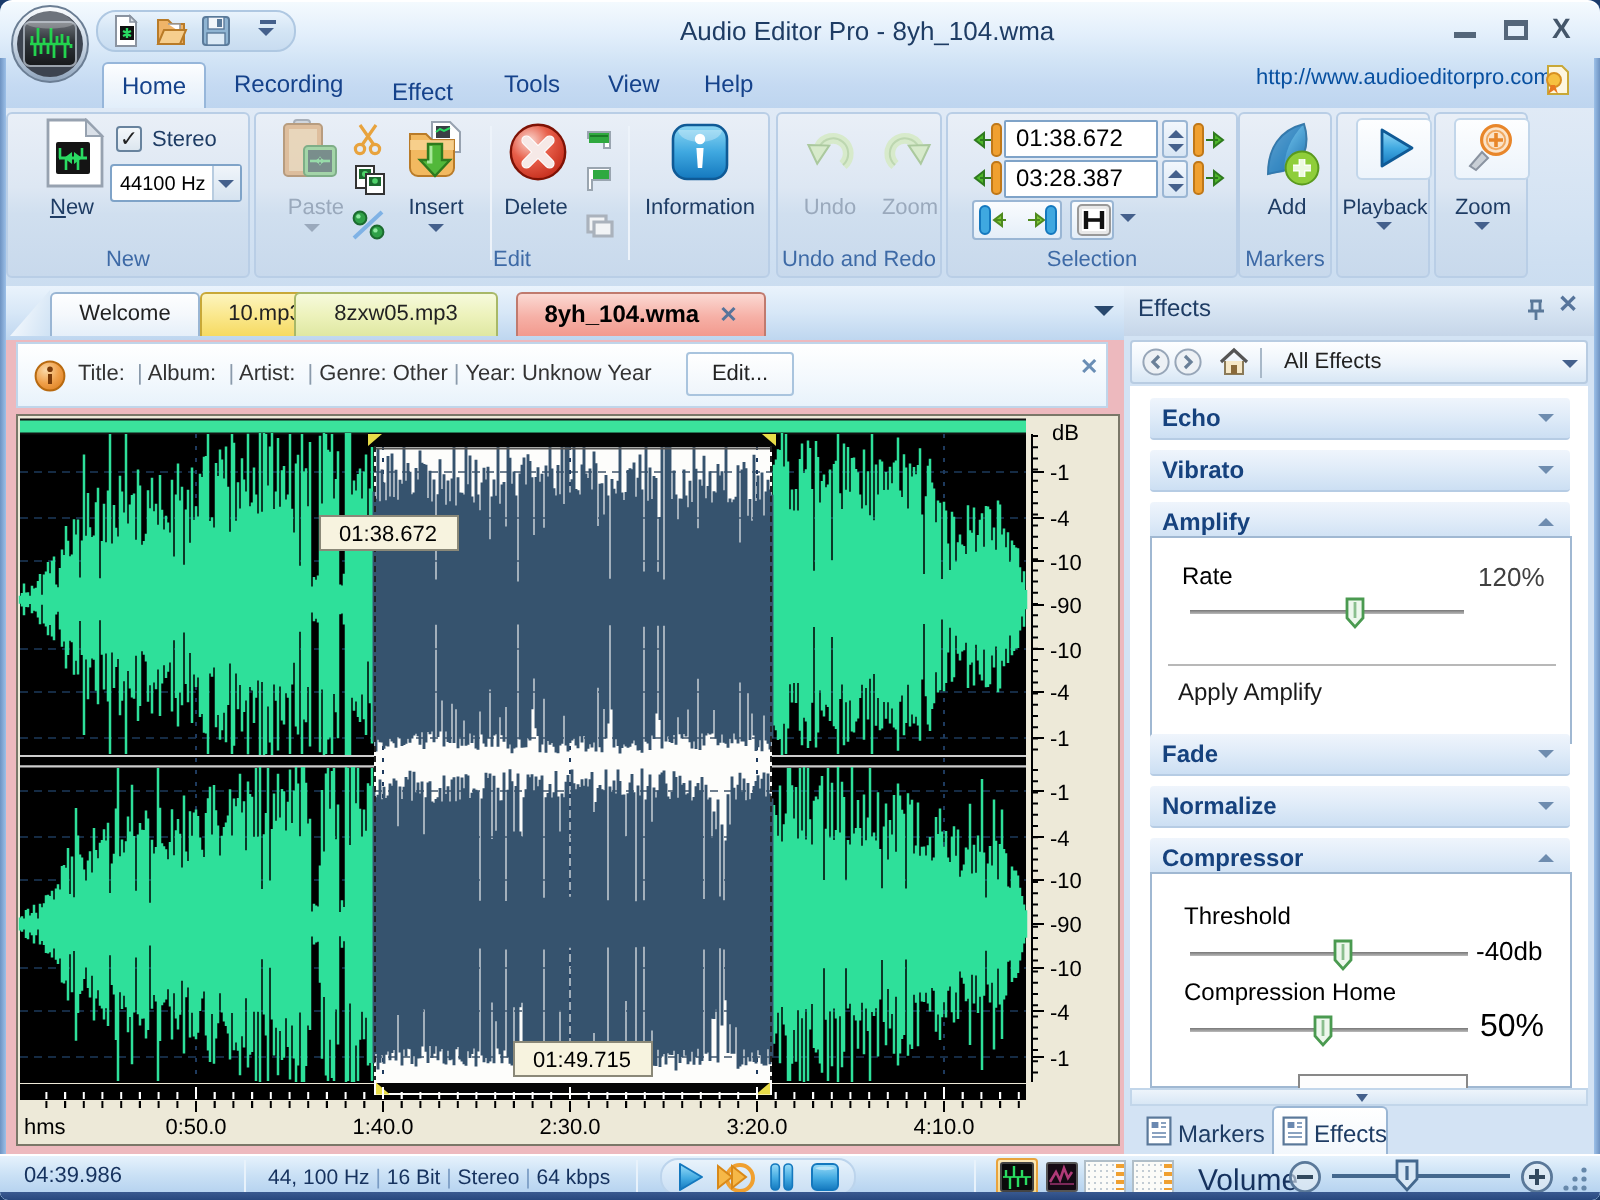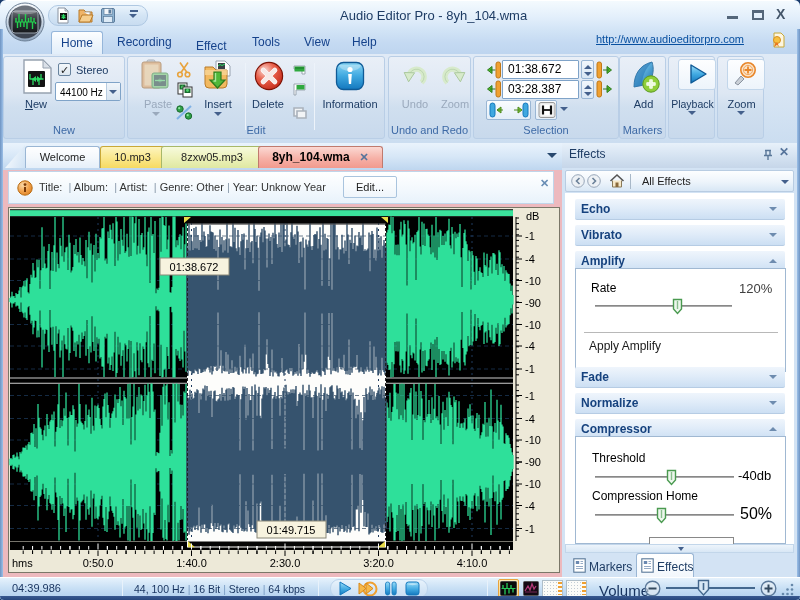--- a/index.html
+++ b/index.html
@@ -85,21 +85,21 @@
   <path d="M26 20v-5m1.5 5v7m1.5-7v-4m1.5 4v2" stroke-width="1.4"></path>
  </g>
  <path d="M8 10a14 14 0 0 1 24 0c-4 3-20 3-24 0z" fill="#ffffff" opacity=".25"></path>
 </svg>
 <div id="hometab" class="abs tabtxt">Home</div>
 <div class="tabtxt abs" style="left:117px;top:35px">Recording</div>
 <div class="tabtxt abs" style="left:196px;top:39px">Effect</div>
 <div class="tabtxt abs" style="left:252px;top:35px">Tools</div>
 <div class="tabtxt abs" style="left:304px;top:35px">View</div>
 <div class="tabtxt abs" style="left:352px;top:35px">Help</div>
-<div class="abs" style="left:596px;top:33px;font-size:11px;color:#0850A0;text-decoration:underline">http://www.audioeditorpro.com</div>
+<div class="abs" style="left:628px;top:33px;font-size:11px;color:#0850A0;">http://www.audioeditorpro.com</div>
 <svg class="abs" style="left:770px;top:32px" width="16" height="16" viewBox="0 0 16 16">
  <path d="M4 1h7l3 3v11H4z" fill="#FDF6E0" stroke="#C8A838"></path>
  <circle cx="7" cy="8" r="3.5" fill="#F6C040" stroke="#D89020"></circle>
  <path d="M5.5 10.5L4 15l3-2 2 2-1.5-4.5z" fill="#E87820"></path>
 </svg>
 <div id="ribbon" class="abs">
       <div class="grp" style="left:0px;width:122px">
         <div class="glabel">New</div>
 <svg class="abs" style="left:16px;top:2px" width="33" height="35" viewBox="0 0 33 35">
  <path d="M4 1h19l8 8v25H4z" fill="#fff" stroke="#97A2B0" stroke-width="1.4"></path>
@@ -312,21 +312,21 @@
  <path d="M17 5.5v7M13.5 9h7" stroke="#E8862A" stroke-width="1.8"></path>
 </svg>
 <div class="blabel" style="left:0;top:41px;width:47px">Zoom</div>
 <div class="caret abs" style="left:19px;top:54px"></div>
 </div>
     </div>
 <div id="doctabs" class="abs">
 <div class="abs" style="left:2px;top:2px;width:20px;height:23px;background:linear-gradient(110deg,#FDFEFF,#CFE2F4);clip-path:polygon(100% 0,100% 100%,0 100%)"></div>
 <div class="dtab" style="left:22px;width:75px;background:linear-gradient(#FEFEFF,#F4F8FC 50%,#E5EFF9)">Welcome</div>
 <div class="dtab" style="left:97px;width:65px;background:linear-gradient(#FDF4BE,#FAE88E 50%,#F6DA62);border-color:#C8A838">10.mp3</div>
-<div class="dtab" style="left:158px;width:102px;background:linear-gradient(#F6FADC,#EDF2BC 50%,#DFE8A2);border-color:#A8B868">8zxw05.mp3</div>
+<div class="dtab" style="left:144px;width:102px;background:linear-gradient(#F6FADC,#EDF2BC 50%,#DFE8A2);border-color:#A8B868">8zxw05.mp3</div>
 <div class="dtab" style="left:255px;width:125px;background:linear-gradient(#FBD9D3,#F6B0A6 55%,#F29A8E);border-color:#C07A6E;font-weight:bold;font-size:12px;color:#000">8yh_104.wma<span style="color:#56749B;font-weight:bold;margin-left:10px;font-size:11px">✕</span></div>
 <div class="caret abs" style="left:544px;top:10px;border-left-width:5px;border-right-width:5px;border-top-width:5px;border-top-color:#28486E"></div>
 </div>
 
 <div id="leftcol" class="abs">
 <div id="infobar" class="abs">
  <svg class="abs" style="left:8px;top:8px" width="16" height="16" viewBox="0 0 16 16">
   <defs>
             <radialGradient id="ig" cx=".35" cy=".3" r=".9">
    <stop offset="0" stop-color="#FAD9A8"></stop>

